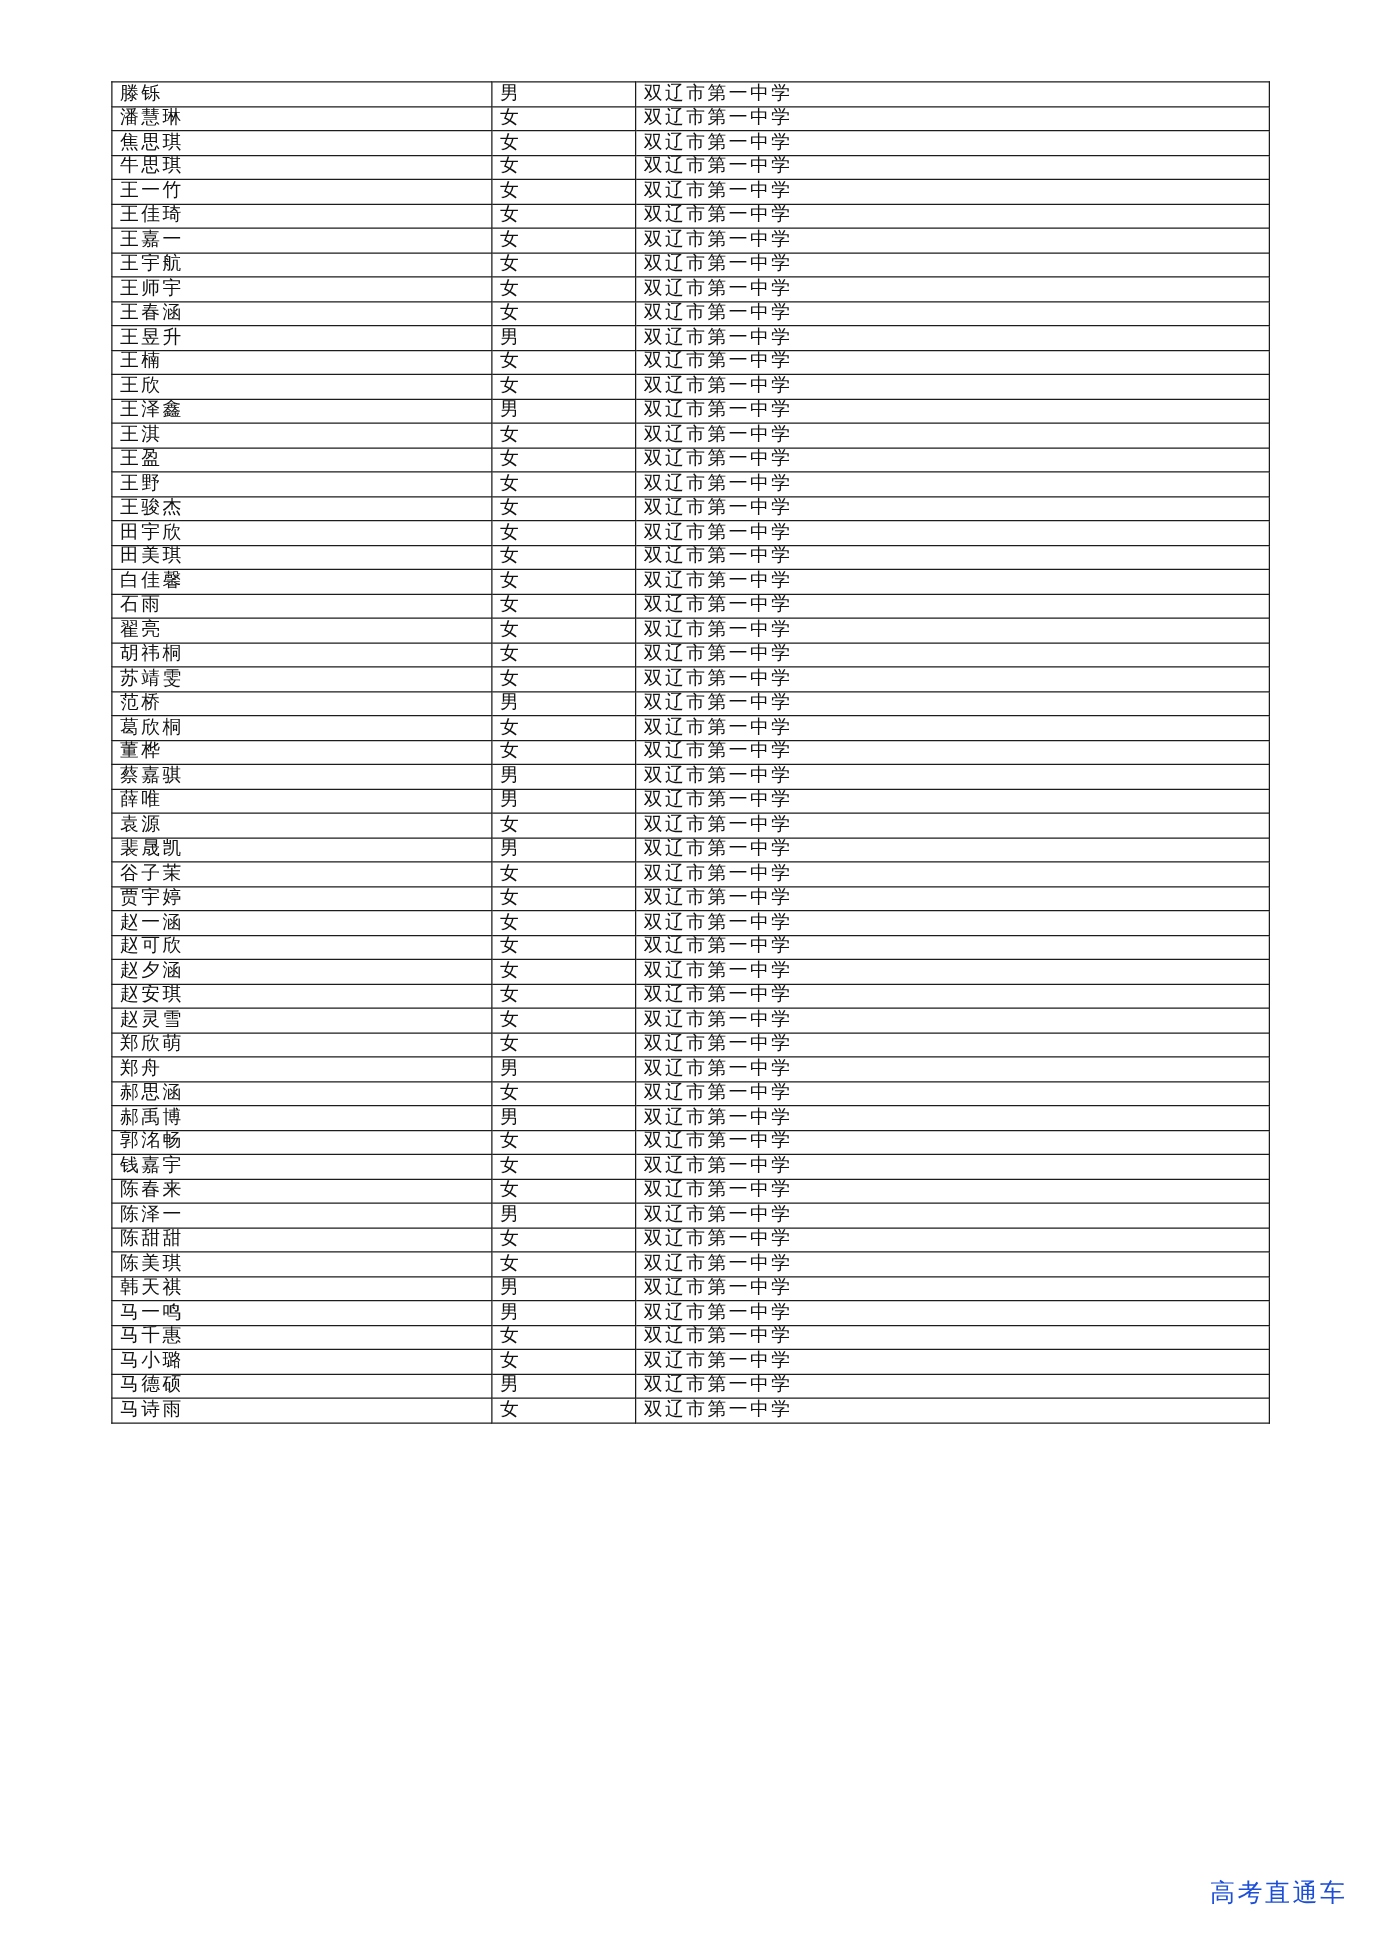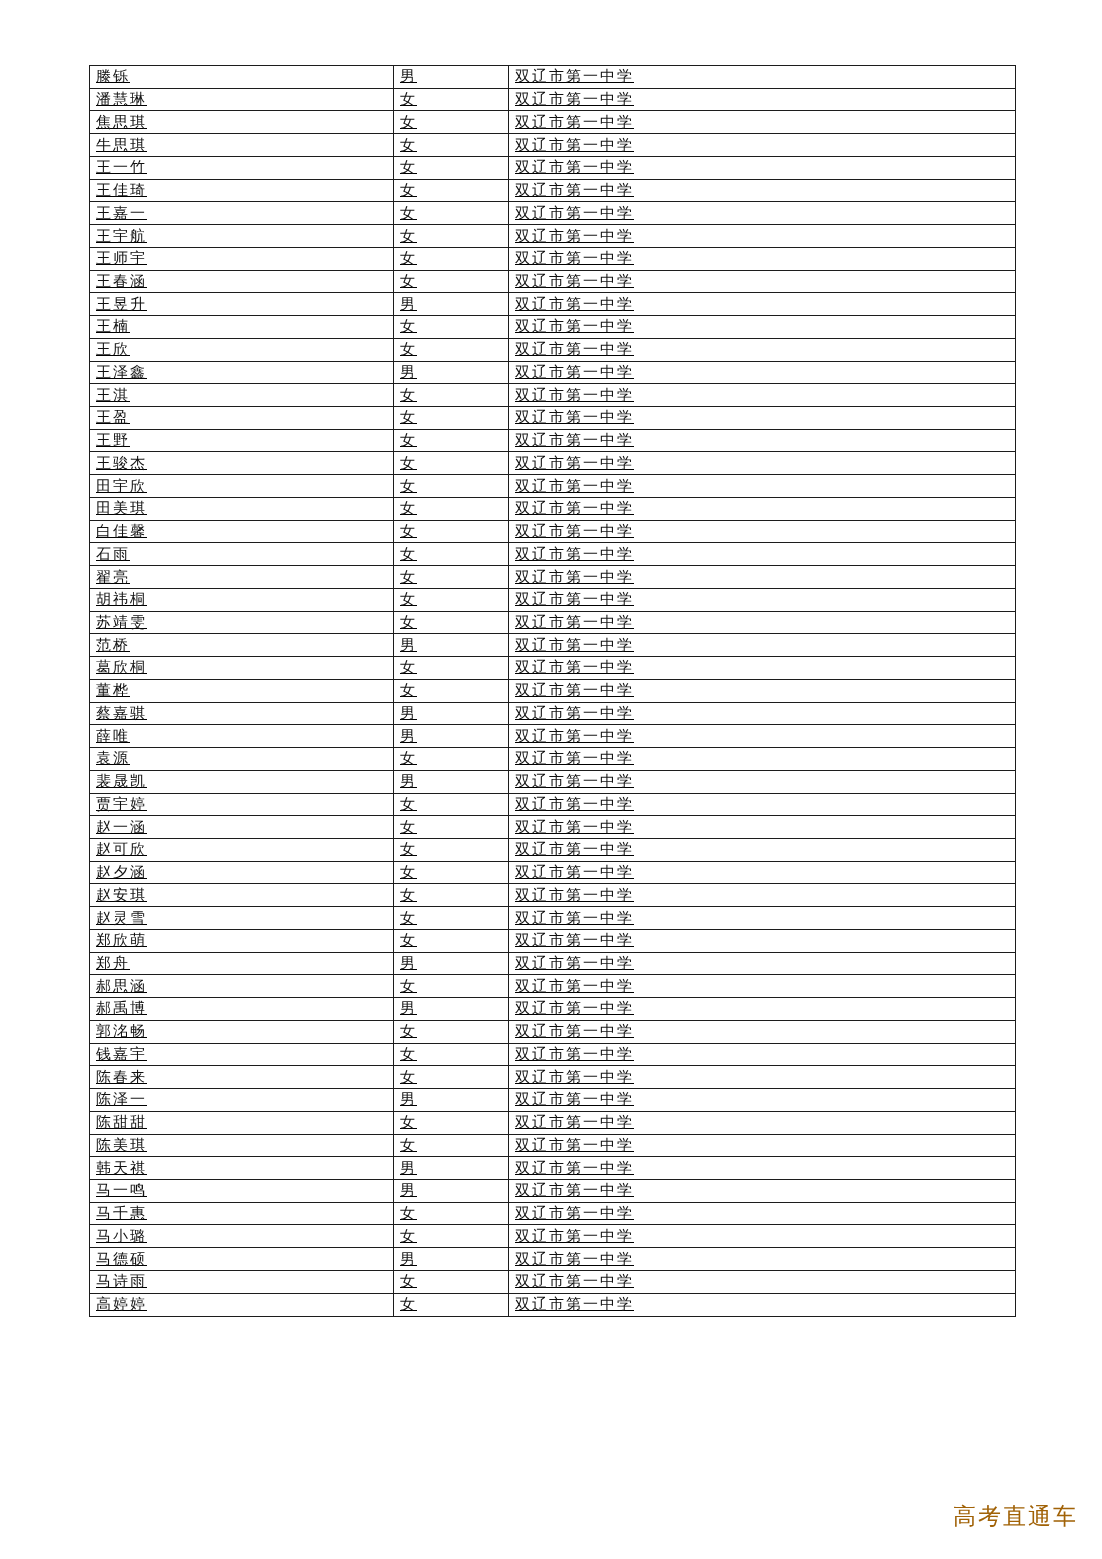--- a/index.html
+++ b/index.html
@@ -13,46 +13,45 @@
     height: 1559px;
     background: #ffffff;
     overflow: hidden;
     font-family: "Liberation Serif", "DejaVu Serif", serif;
   }
   table.roster {
     position: absolute;
     left: 89px;
     top: 65px;
     width: 926px;
-    height: 1252px;
+    height: 1074px;
     border-collapse: collapse;
     table-layout: fixed;
-    text-decoration: underline;
   }
   table.roster td {
     border: 1px solid #1c1c1c;
     font-size: 15px;
     line-height: 1;
     color: #111111;
     letter-spacing: 2px;
     padding: 0 0 0 6px;
     vertical-align: middle;
     white-space: nowrap;
     overflow: hidden;
   }
   .col-name   { width: 304px; }
   .col-gender { width: 115px; }
   .col-school { width: 507px; }
   .watermark {
     position: absolute;
     top: 1501px;
     right: 24px;
-    font-size: 23px;
+    font-size: 20px;
     letter-spacing: 2px;
-    color: #a16207;
+    color: #1d4ed8;
     font-family: "Liberation Sans", "DejaVu Sans", sans-serif;
   }
 </style>
 </head>
 <body>
 
 <div class="page">
 
   <table class="roster">
     <colgroup>
@@ -215,20 +214,25 @@
           <td>袁源</td>
           <td>女</td>
           <td>双辽市第一中学</td>
         </tr>
         <tr>
           <td>裴晟凯</td>
           <td>男</td>
           <td>双辽市第一中学</td>
         </tr>
         <tr>
+          <td>谷子茉</td>
+          <td>女</td>
+          <td>双辽市第一中学</td>
+        </tr>
+        <tr>
           <td>贾宇婷</td>
           <td>女</td>
           <td>双辽市第一中学</td>
         </tr>
         <tr>
           <td>赵一涵</td>
           <td>女</td>
           <td>双辽市第一中学</td>
         </tr>
         <tr>
@@ -321,25 +325,20 @@
           <td>女</td>
           <td>双辽市第一中学</td>
         </tr>
         <tr>
           <td>马德硕</td>
           <td>男</td>
           <td>双辽市第一中学</td>
         </tr>
         <tr>
           <td>马诗雨</td>
-          <td>女</td>
-          <td>双辽市第一中学</td>
-        </tr>
-        <tr>
-          <td>高婷婷</td>
           <td>女</td>
           <td>双辽市第一中学</td>
         </tr>
       </tbody>
   </table>
 
   <div class="watermark">高考直通车</div>
 
 </div>
 

